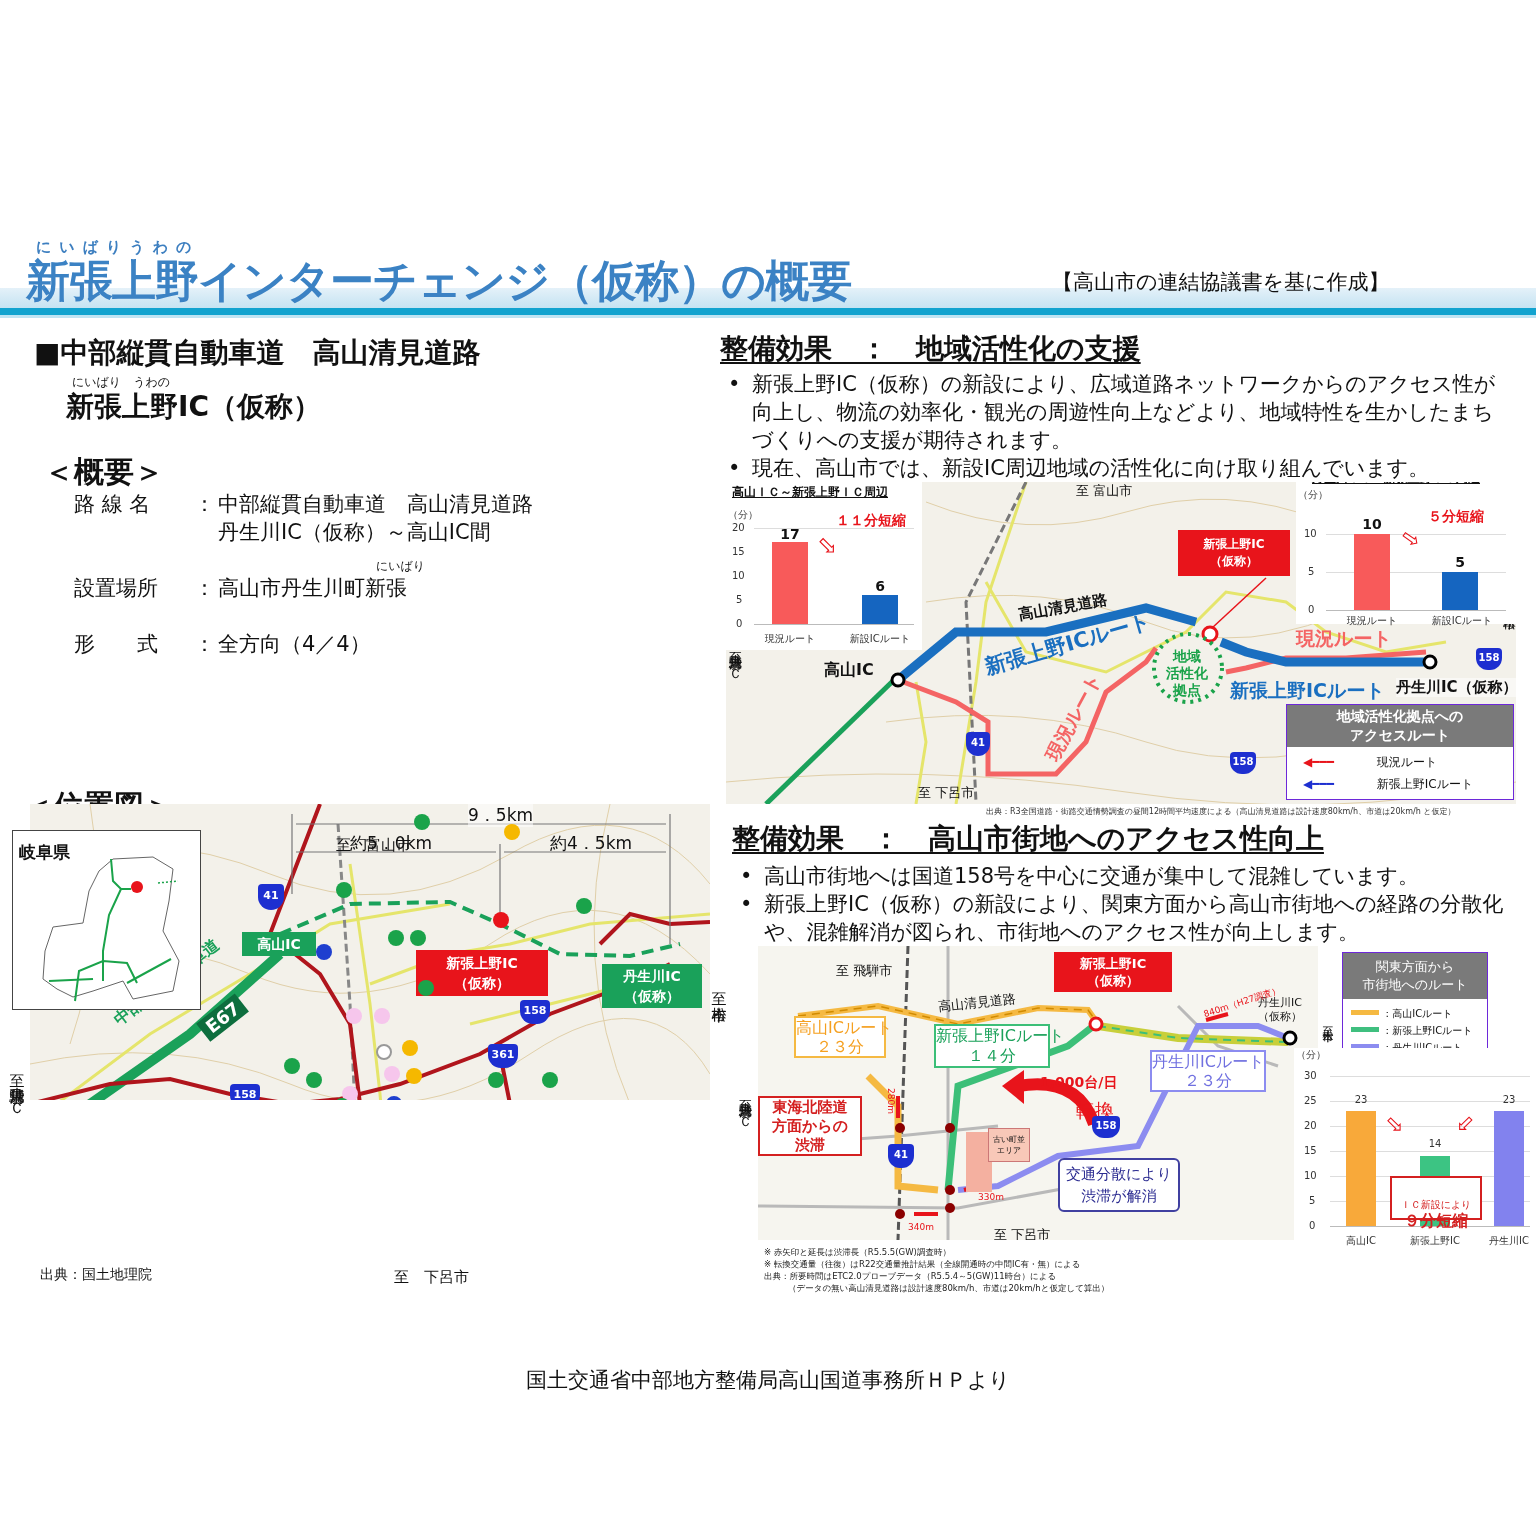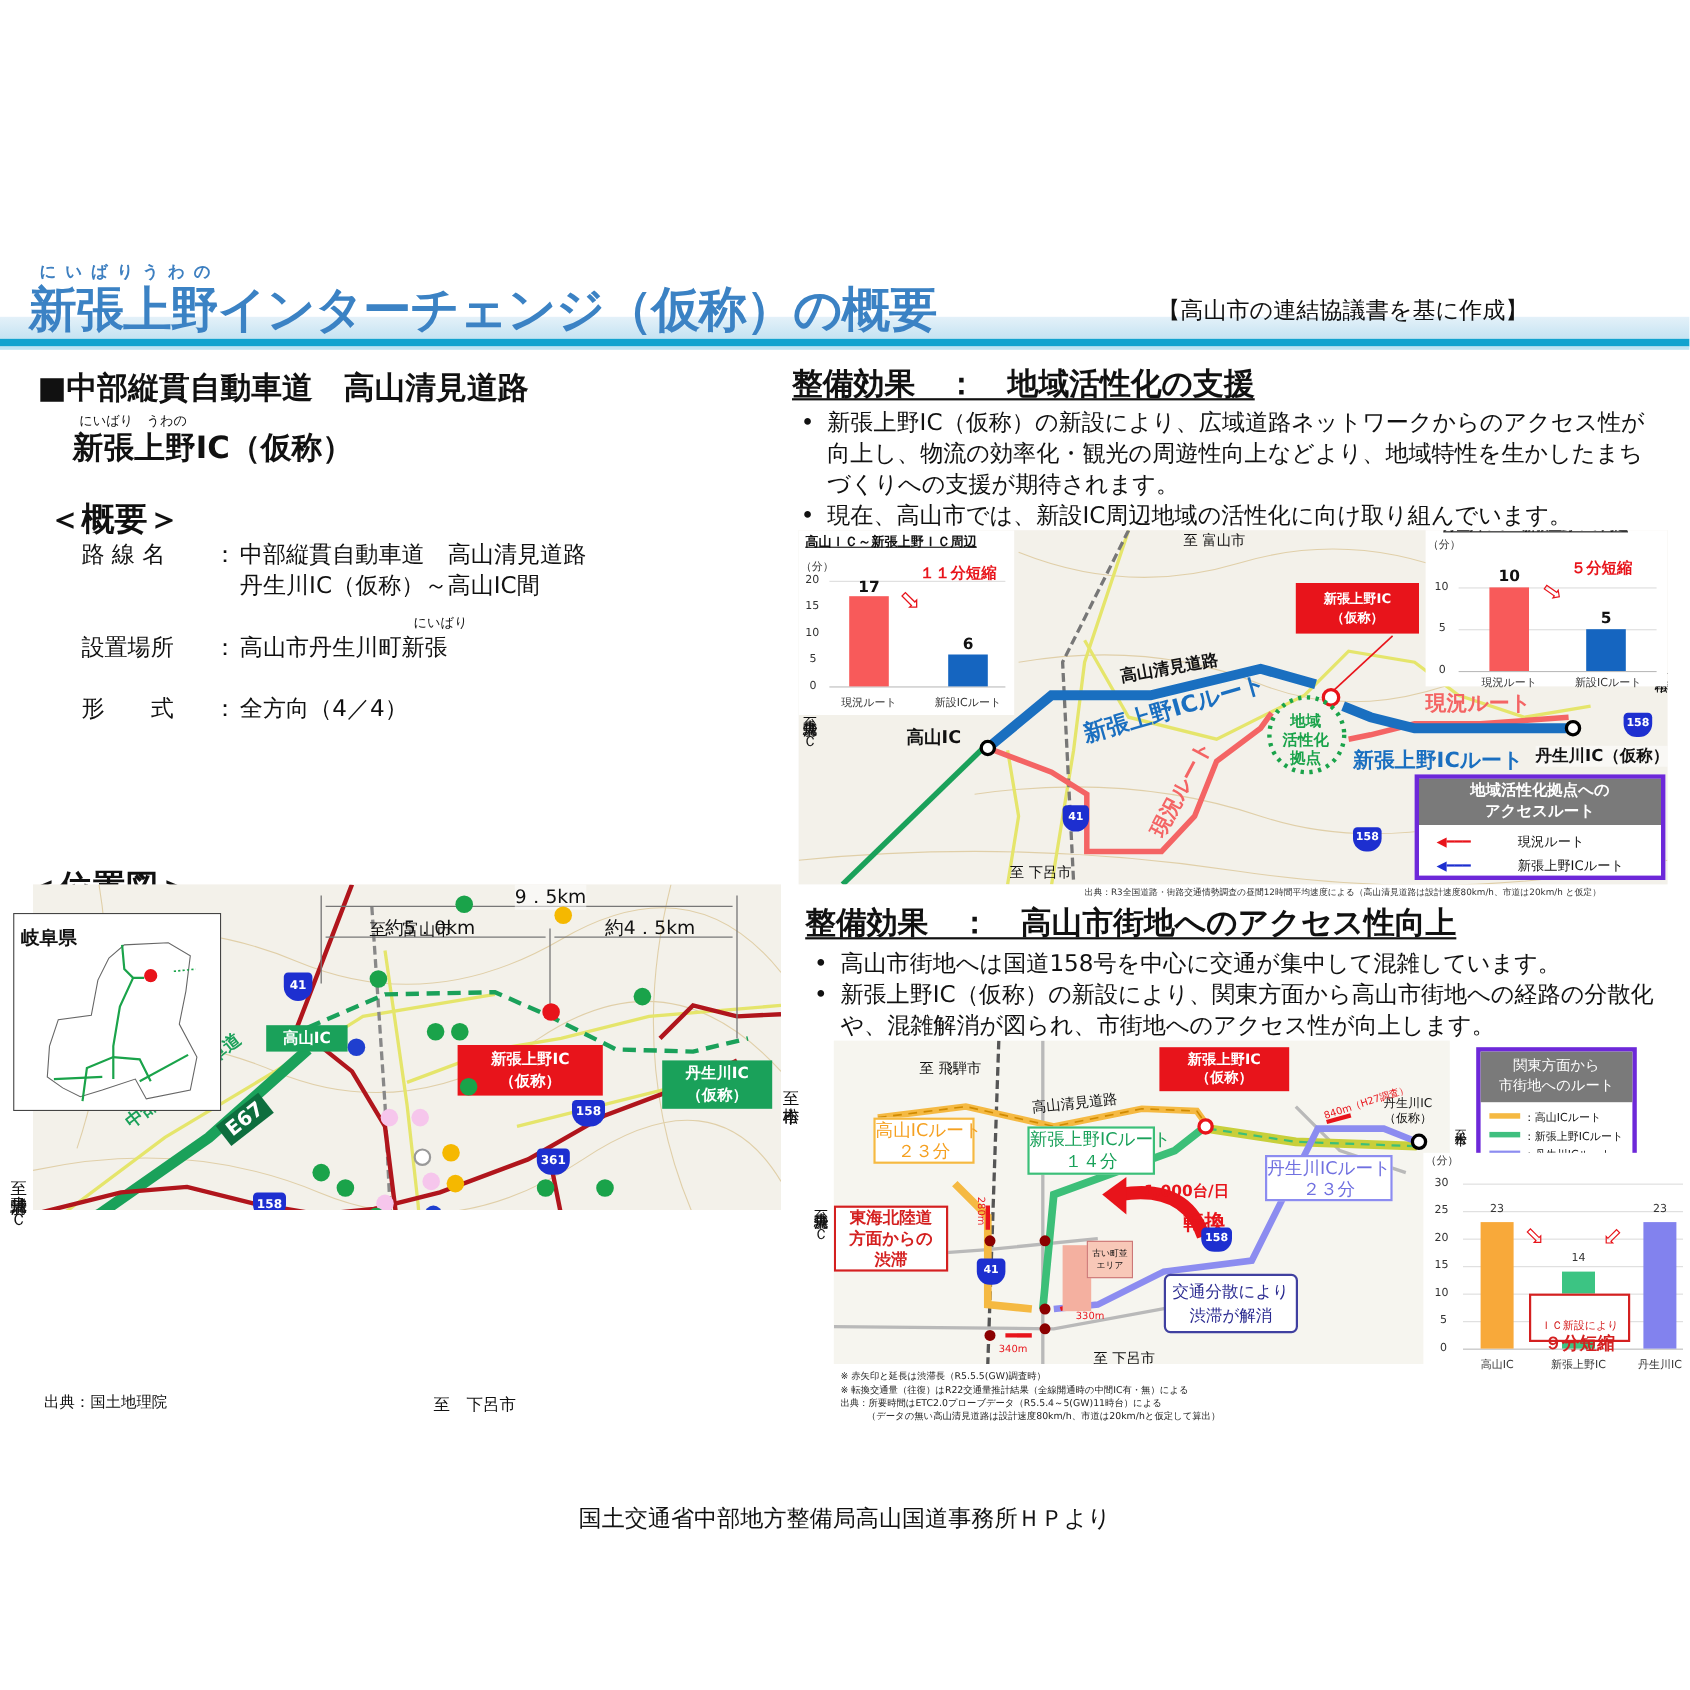--- a/index.html
+++ b/index.html
@@ -31,21 +31,21 @@
   .map{background:#f3f1ea;overflow:hidden;border:0}
   .map svg{position:absolute;left:0;top:0}
   .tiny{font-size:9px;color:#333;white-space:nowrap}
   .chart-box{background:#fff;}
   .chart-title{font-size:12px;font-weight:bold;text-decoration:underline;white-space:nowrap}
   .ax{font-size:10px;color:#333}
   .barlbl{font-size:14px;font-weight:bold;text-align:center}
   .catlbl{font-size:10px;color:#333;text-align:center;white-space:nowrap}
   .redbox{background:#e8141b;color:#fff;text-align:center;font-weight:bold}
   .greenbox{background:#1aa15a;color:#fff;text-align:center;font-weight:bold}
-  .legend-box{background:#fff;border:4px solid #6d28d9}
+  .legend-box{background:#fff;border:1px solid #6d28d9}
   .gray-hdr{background:#7a7a7a;color:#fff;text-align:center}
   .footer{left:0;top:1366px;width:1536px;text-align:center;font-size:21px}
 </style>
 </head>
 <body>
 
 <div class="abs hdr-band"></div>
 <div class="abs hdr-line"></div>
 <div class="abs hdr-line2"></div>
 <div class="abs ruby-title">にいばりうわの</div>
@@ -361,21 +361,21 @@
 （仮称）</div>
   <div class="abs" style="left:500px;top:50px;font-size:11px;text-align:center;white-space:pre;line-height:14px">丹生川IC
 （仮称）</div>
   <div class="abs" style="left:36px;top:70px;width:92px;height:42px;border:2px solid #f5b942;background:#fff;color:#f5a020;font-size:16px;text-align:center;line-height:19px;white-space:pre">高山ICルート
 ２３分</div>
   <div class="abs" style="left:176px;top:78px;width:116px;height:44px;border:2px solid #3cbf78;background:#fff;color:#1aa15a;font-size:16px;text-align:center;line-height:20px;white-space:pre">新張上野ICルート
 １４分</div>
   <div class="abs" style="left:392px;top:104px;width:116px;height:42px;border:2px solid #8c8cf0;background:#fff;color:#7070e0;font-size:16px;text-align:center;line-height:19px;white-space:pre">丹生川ICルート
 ２３分</div>
   <div class="abs" style="left:282px;top:128px;font-size:14px;font-weight:bold;color:#e8141b;white-space:nowrap">1,000台/日</div>
-  <div class="abs" style="left:318px;top:152px;font-size:19px;font-weight:bold;color:#e8141b">転換</div>
+  <div class="abs" style="left:318px;top:152px;font-size:19px;font-weight:normal;color:#e8141b">転換</div>
   <div class="abs" style="left:0px;top:150px;width:104px;height:60px;border:2px solid #d42020;background:#fff;color:#d42020;font-size:15px;font-weight:bold;text-align:center;line-height:19px;white-space:pre">東海北陸道
 方面からの
 渋滞</div>
   <div class="abs" style="left:300px;top:212px;width:122px;height:54px;border:2px solid #4040a0;border-radius:6px;background:#fff;color:#2a2a90;font-size:15px;text-align:center;line-height:22px;padding-top:3px;white-space:pre">交通分散により
 渋滞が解消</div>
   <div class="abs" style="left:230px;top:182px;width:42px;height:34px;background:#f8c8b8;border:1px solid #c77;font-size:8px;text-align:center;line-height:11px;padding-top:5px;white-space:pre">古い町並
 エリア</div>
   <div class="abs" style="left:444px;top:50px;font-size:9px;color:#e8141b;transform:rotate(-18deg);white-space:nowrap">840m（H27調査）</div>
   <div class="abs" style="left:120px;top:150px;font-size:9px;color:#e8141b;transform:rotate(90deg)">280m</div>
   <div class="abs" style="left:220px;top:246px;font-size:9px;color:#e8141b">330m</div>

